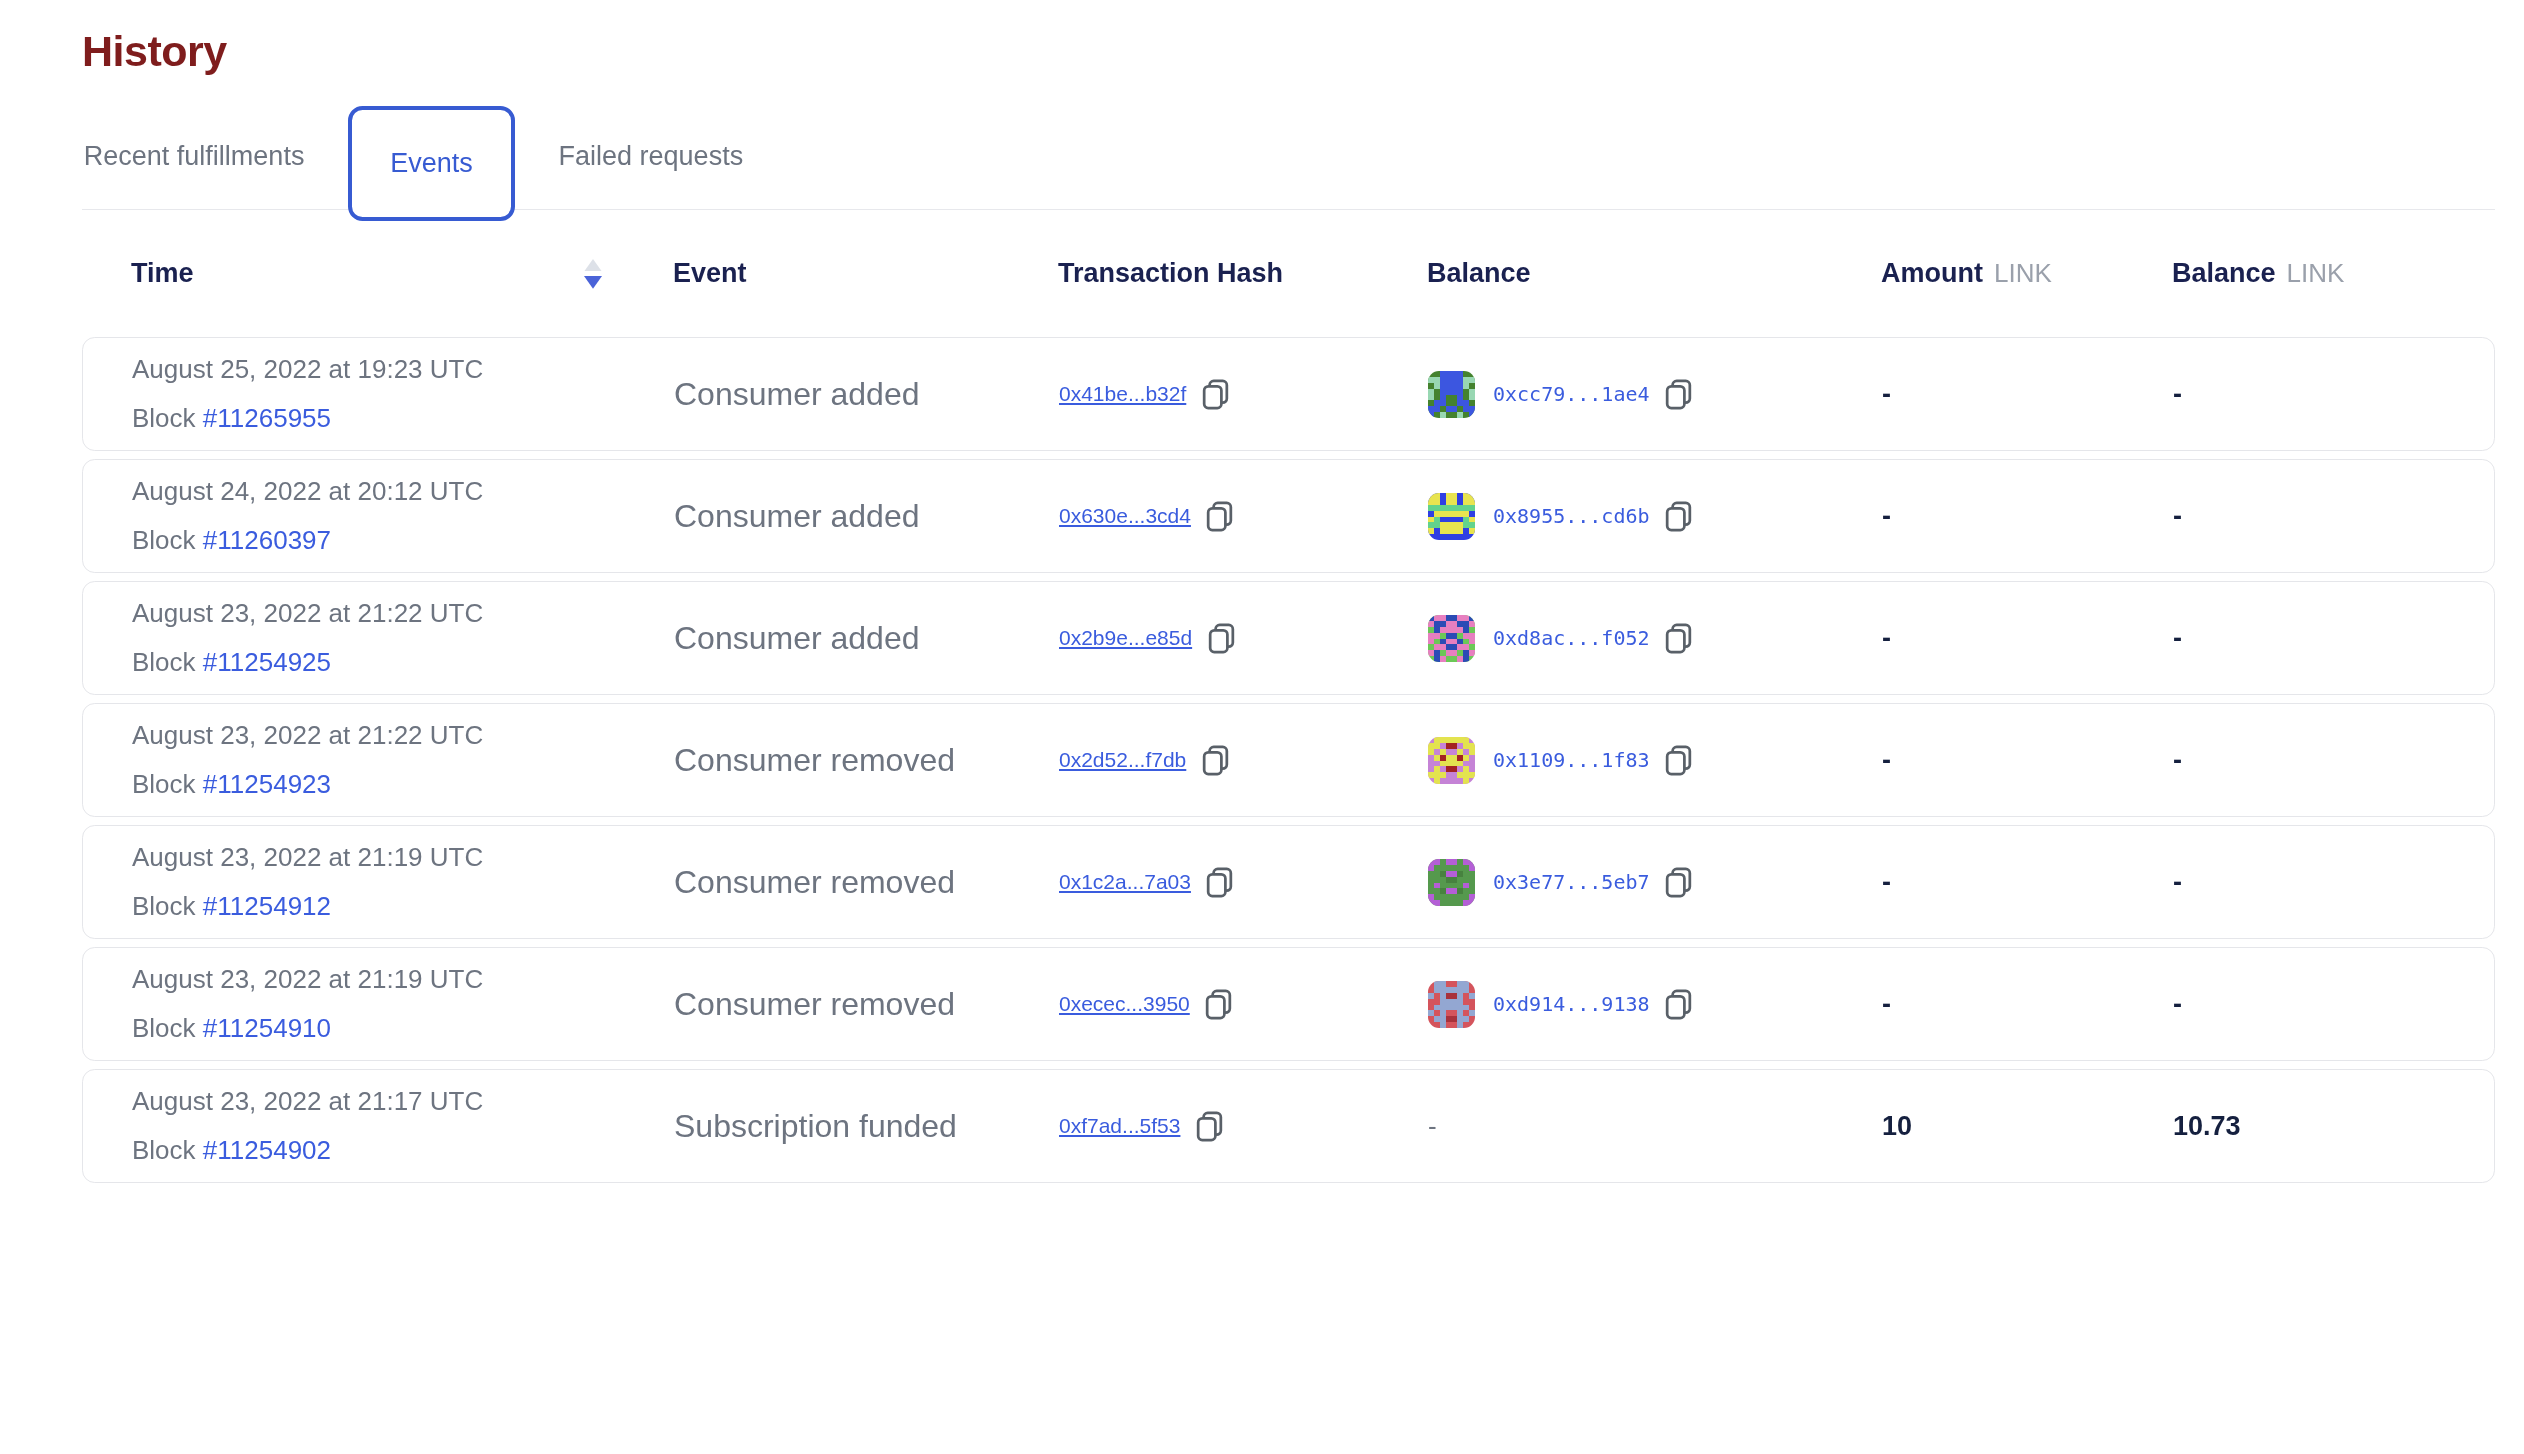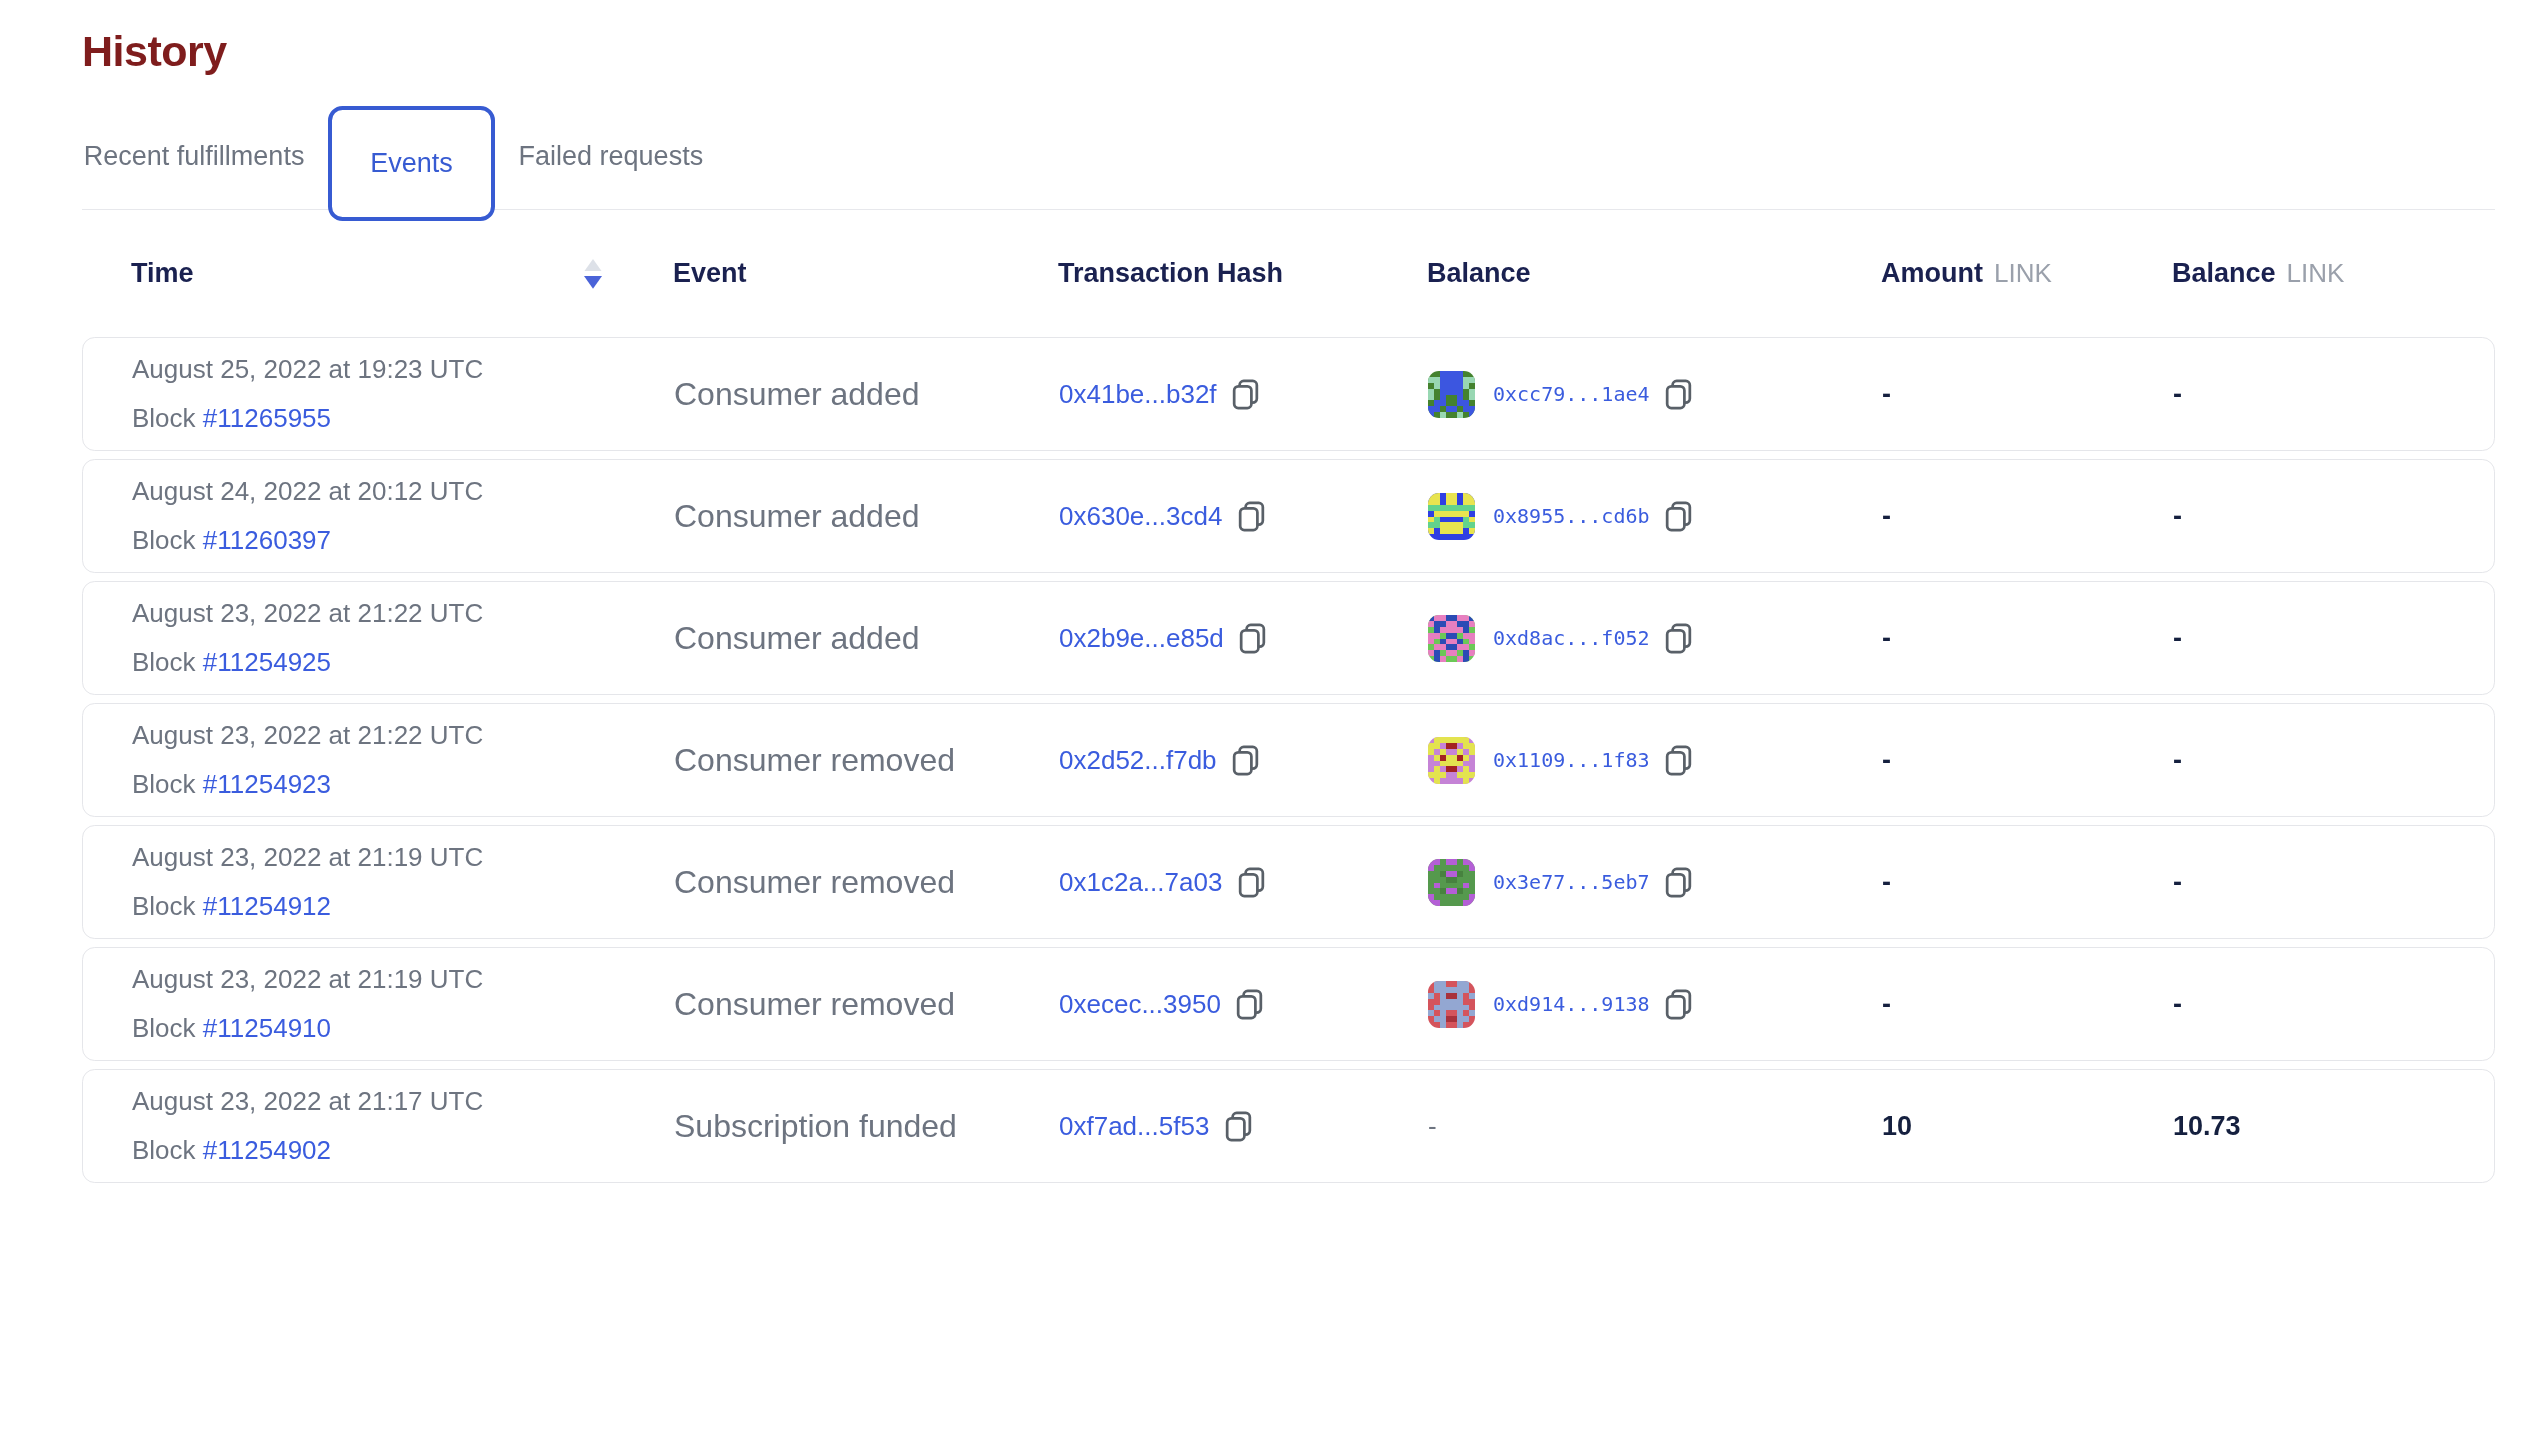--- a/index.html
+++ b/index.html
@@ -13,21 +13,21 @@
   .page { padding:14.5px 30px 0 82px; }
 
   .page-title {
     font-size:43px; font-weight:700; letter-spacing:-0.5px;
     color:#7f1d1d; margin:12.7px 0 0 0;
   }
 
   
   .tabs {
     margin-top:27px;
-    display:flex; align-items:center; gap:22px;
+    display:flex; align-items:center; gap:42px;
     height:107px;
     border-bottom:1.8px solid #e7e8ec;
   }
   .tab {
     appearance:none; background:none; border:none;
     font-family:inherit; font-size:27px; color:#6d7480;
     padding:0 1.8px; cursor:pointer; line-height:1;
   }
   .tab.active {
     color:#375bd2; font-weight:500;
@@ -58,21 +58,21 @@
   .card {
     border:1.8px solid #e5e6ea; border-radius:12.7px;
     height:114px; margin-bottom:8px;
     background:#fff;
   }
   .date  { color:#6d7480; font-size:26px; margin-bottom:18px; }
   .block { color:#6d7480; font-size:26px; }
   .link  { color:#3a5cde; text-decoration:none; font-weight:500; cursor:pointer; }
   .event { color:#6d7480; font-size:32px; }
   .hash-cell, .consumer-cell { display:flex; align-items:center; font-size:26px; }
-  .hash-cell .link { font-size:26px; }
+  .hash-cell .link { font-size:21px;text-decoration:underline; }
   .copy-btn {
     appearance:none; background:none; border:none; padding:0;
     margin-left:14.5px; cursor:pointer; display:inline-flex; align-items:center;
   }
   .identicon {
     width:47px; height:47px; border-radius:11px; overflow:hidden;
     margin-right:18px; flex:0 0 auto; display:block;
   }
   .addr {
     font-family:"DejaVu Sans Mono", monospace;

